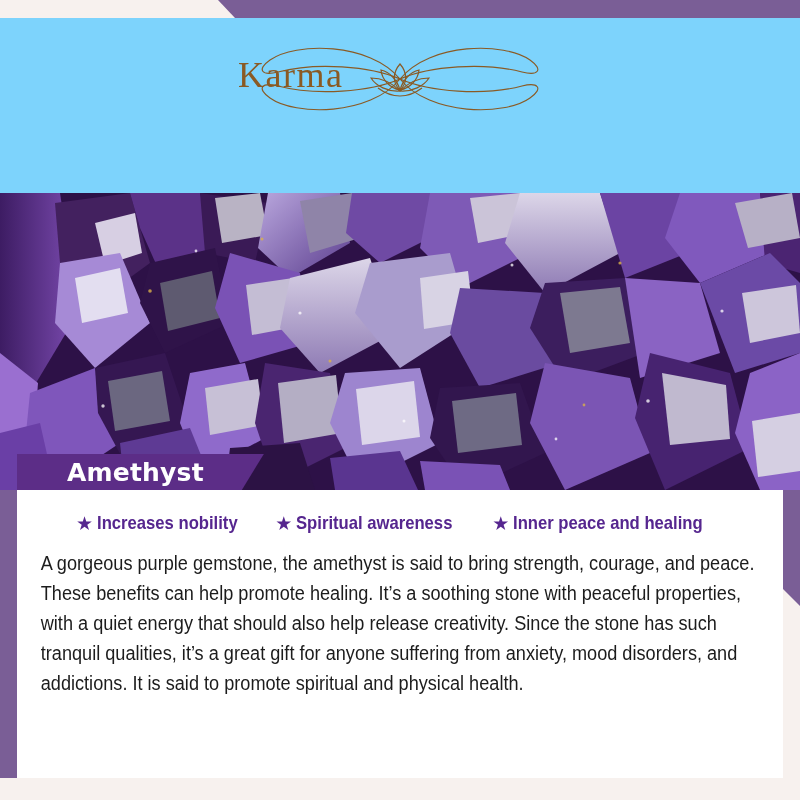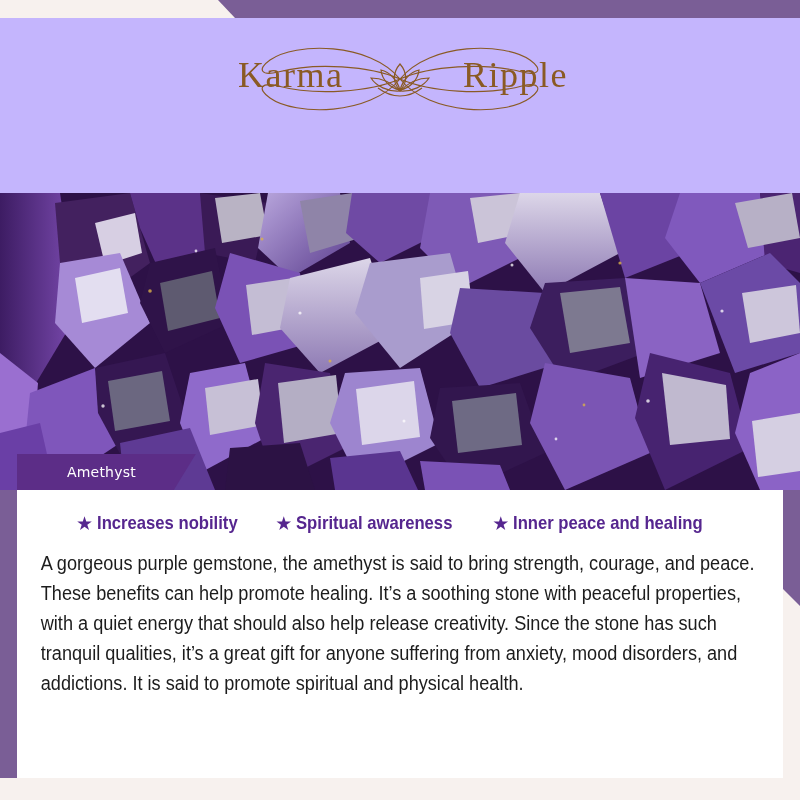--- a/index.html
+++ b/index.html
@@ -52,21 +52,21 @@
     background: #7a5e96;
     clip-path: polygon(0 0, 589px 0, 606px 23px, 0 23px);
   }
 
   
   .header {
     position: absolute;
     top: 18px; left: 0;
     width: 800px;
     height: 175px;
-    background: #c4b5fd;
+    background: #7dd3fc;
   }
 
   .logo {
     position: absolute;
     top: 18px; left: 50%;
     transform: translateX(-50%);
     width: 360px;
     height: 86px;
   }
   .logo svg { display: block; width: 360px; height: 86px; }
@@ -116,22 +116,22 @@
     height: 36px;
     padding: 0 60px 0 50px;
     display: flex;
     align-items: center;
     background: #5c2d87;
     clip-path: polygon(0 0, 100% 0, calc(100% - 22px) 100%, 0 100%);
     z-index: 5;
   }
   .gem-name span {
     font-family: "DejaVu Sans", sans-serif;
-    font-size: 14px;
-    font-weight: 400;
+    font-size: 25px;
+    font-weight: 700;
     color: #ffffff;
     letter-spacing: .2px;
     white-space: nowrap;
   }
 
   
   .content {
     position: absolute;
     top: 490px; left: 17px;
     width: 766px;
@@ -209,21 +209,20 @@
         <g fill="none" stroke="#8a5a24" stroke-width="1.2">
           <path d="M180 28 C 173 36, 172 47, 180 54 C 188 47, 187 36, 180 28 Z"></path>
           <path d="M180 54 C 170 52, 162 44, 161 34 C 170 36, 177 44, 180 54 Z"></path>
           <path d="M180 54 C 190 52, 198 44, 199 34 C 190 36, 183 44, 180 54 Z"></path>
           <path d="M180 55 C 168 56, 156 50, 151 42 C 161 42, 172 47, 180 55 Z"></path>
           <path d="M180 55 C 192 56, 204 50, 209 42 C 199 42, 188 47, 180 55 Z"></path>
           <path d="M158 52 C 166 58, 173 60, 180 60 C 187 60, 194 58, 202 52"></path>
         </g>
       </svg>
       <div class="logo-word left">Karma</div>
-      <div class="logo-word right">Ripple</div>
     </div>
 
   </div>
 
   <div class="gem">
     <svg width="800" height="297" viewBox="0 0 800 297" preserveAspectRatio="none">
       <defs>
         <linearGradient id="gA" x1="0" y1="0" x2="1" y2="1">
           <stop offset="0%" stop-color="#b9a7dd"></stop>
             <stop offset="100%" stop-color="#5b3d8e"></stop>

